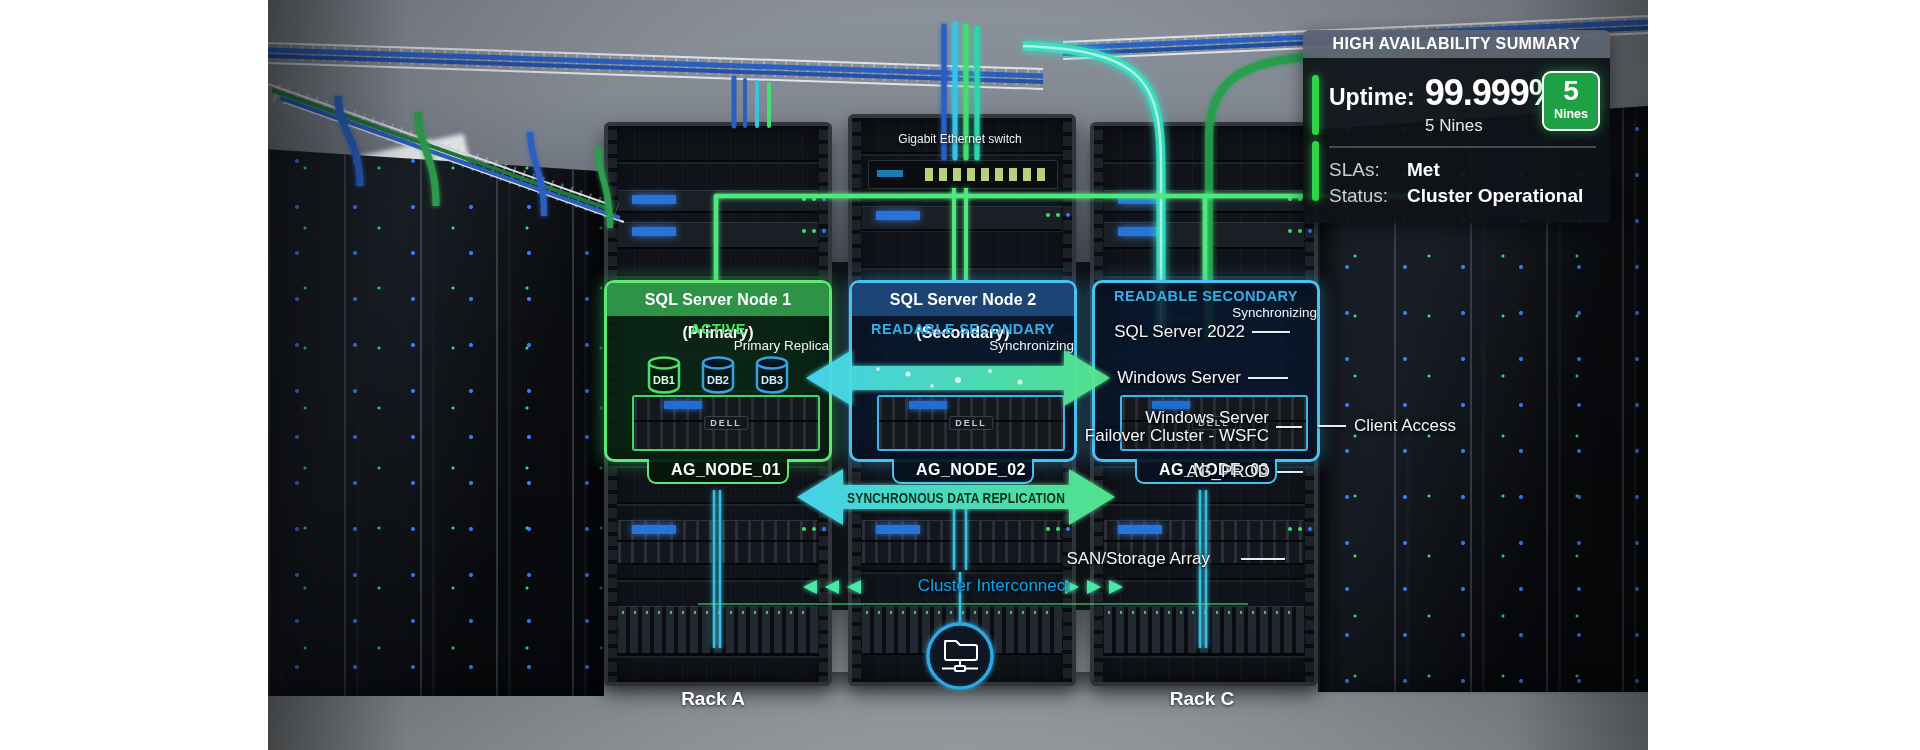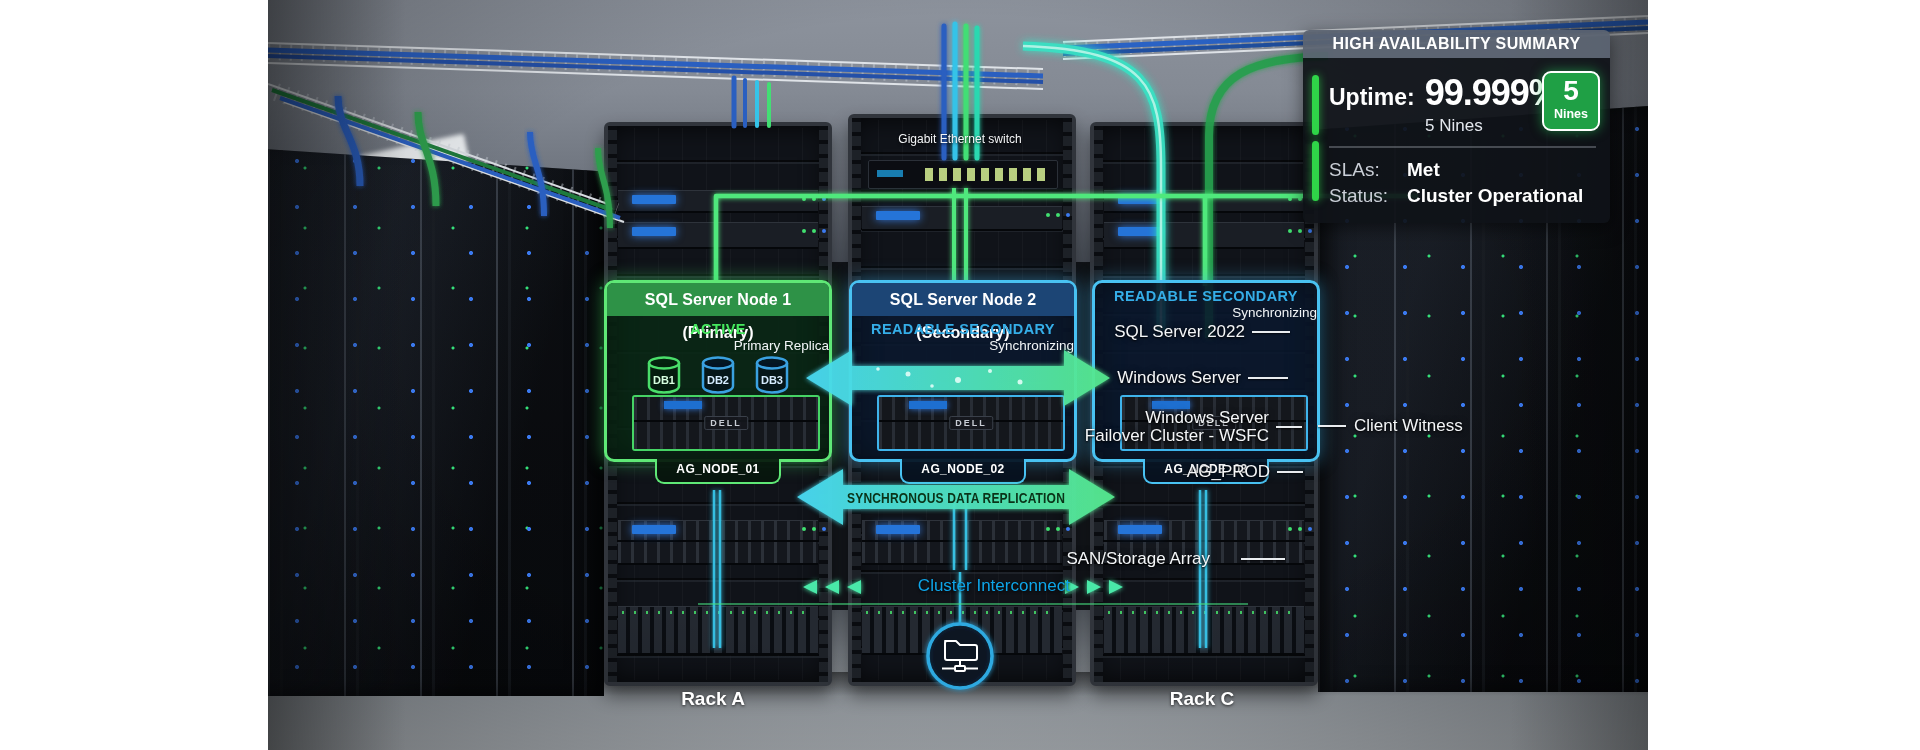--- a/index.html
+++ b/index.html
@@ -89,21 +89,21 @@
   .node.blue .srv{border-color:#3fb4ec;}
   .srv .bezel{position:absolute;inset:0;
     background-image:
       linear-gradient(180deg,transparent 0 23px,#05070a 23px 25px,transparent 25px),
       repeating-linear-gradient(90deg,#282d35 0 3px,#14171c 3px 13px);}
   .srv .slcd{position:absolute;top:4px;left:30px;width:38px;height:8px;background:#1e6fd0;box-shadow:0 0 6px rgba(56,130,236,.9);}
   .srv .brand{position:absolute;left:50%;top:50%;transform:translate(-50%,-50%);font-size:9px;font-weight:bold;
     color:#c9cdd5;letter-spacing:2px;background:rgba(21,24,29,.85);padding:1px 5px;border:1px solid #3a404a;border-radius:2px;}
   .agtab{position:absolute;left:50%;bottom:-25px;transform:translateX(-50%);width:122px;height:23px;
     border:2px solid;border-top:none;border-radius:0 0 9px 9px;text-align:center;line-height:21px;
-    color:#fff;font-size:12px;font-weight:bold;letter-spacing:.4px;}
+    color:#fff;font-size:16px;font-weight:bold;letter-spacing:.4px;padding-left:16px;}
   .node.green .agtab{border-color:#5fe876;background:rgba(7,22,12,.92);}
   .node.blue .agtab{border-color:#49c2f2;background:rgba(7,17,32,.92);}
 
   
   .panel{position:absolute;left:1035px;top:30px;width:307px;z-index:9;border-radius:6px;overflow:hidden;
     box-shadow:0 5px 18px rgba(0,0,0,.5);}
   .panel .phdr{height:28px;line-height:28px;text-align:center;background:rgba(91,99,113,.95);
     color:#fff;font-weight:bold;font-size:16px;letter-spacing:.4px;}
   .panel .pbody{position:relative;background:rgba(15,18,24,.93);padding:14px 14px 14px 26px;min-height:124px;}
   .gbar{position:absolute;left:9px;width:7px;border-radius:4px;background:#2fd448;box-shadow:0 0 8px rgba(47,212,72,.7);}
@@ -443,21 +443,21 @@
   <div class="callout right-align" style="right:345px;top:462px;">
     <span>AG_PROD</span>
     <span class="tick" style="width:26px;margin-left:7px;"></span>
   </div>
   <div class="callout right-align" style="right:363px;top:549px;gap:24px;">
     <span>SAN/Storage Array</span>
     <span class="tick" style="width:44px;margin-left:7px;"></span>
   </div>
   <div class="callout" style="left:1050px;top:416px;">
     <span class="tick" style="width:28px;margin-right:8px;"></span>
-    <span>Client Witness</span>
+    <span>Client Access</span>
   </div>
 
   <div class="interlabel" style="left:582px;top:576px;width:220px;">Cluster Interconnect</div>
 
   <div class="bottomlabel" style="left:375px;top:688px;width:140px;">Rack A</div>
   <div class="bottomlabel" style="left:864px;top:688px;width:140px;">Rack C</div>
 
 </div>
 </div>
 

